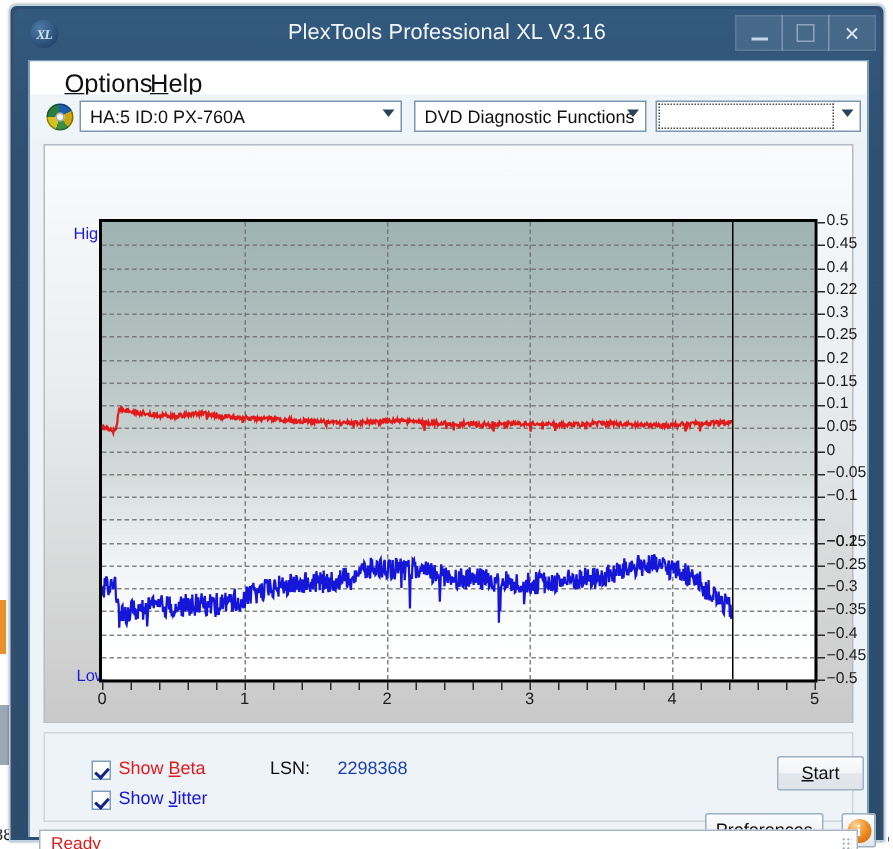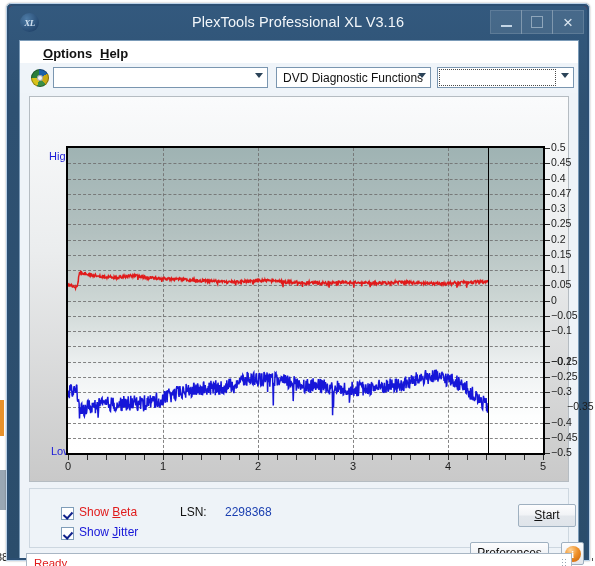--- a/index.html
+++ b/index.html
@@ -78,21 +78,21 @@
   #client{
     position:absolute;left:10px;top:34px;width:560px;height:518px;
     background:#eef3f8;
     border:1px solid #7b9bb8;border-bottom:none;
     box-sizing:border-box;
   }
 
   
   #menubar{position:absolute;left:0;top:0;width:558px;height:22px;background:#ffffff;}
   .menu-item{
-    position:absolute;top:4px;font-size:13px;color:#111;padding:1px 4px;font-weight:bold;
+    position:absolute;top:4px;font-size:17px;color:#111;padding:1px 4px;
   }
   .menu-item u{text-decoration:underline;}
   #menu-options{left:19px;}
   #menu-help{left:76px;}
 
   
   #toolbar{position:absolute;left:0;top:22px;width:558px;height:30px;background:#eff4f9;}
   #disc-icon{
     position:absolute;left:11px;top:6px;width:18px;height:18px;border-radius:50%;
     background:conic-gradient(from 200deg,#d8c21a 0deg 70deg,#2a7d3a 70deg 150deg,#1b5fa8 150deg 220deg,#c9a913 220deg 300deg,#3c8f45 300deg 360deg);
@@ -240,20 +240,21 @@
 
       <div id="menubar">
         <div class="menu-item" id="menu-options"><u>O</u><span>ptions</span></div>
         <div class="menu-item" id="menu-help"><u>H</u><span>elp</span></div>
       </div>
 
       <div id="toolbar">
         <div id="disc-icon"></div>
 
         <div class="combo" id="combo-drive">
+          <span class="label">HA:5 ID:0  PX-760A</span>
           <span class="arrow"></span>
         </div>
 
         <div class="combo" id="combo-function">
           <span class="label">DVD Diagnostic Functions</span>
           <span class="arrow"></span>
         </div>
 
         <div class="combo" id="combo-test">
           <span class="focusring"></span>
@@ -300,21 +301,21 @@
 
         <div id="yaxis"></div>
         <div id="xaxis"></div>
       <div class="ytick" style="top: 51px;"></div>
           <div class="ylab" style="top: 44px;">0.5</div>
           <div class="ytick" style="top: 66.3px;"></div>
           <div class="ylab" style="top: 59.3px;">0.45</div>
           <div class="ytick" style="top: 81.5px;"></div>
           <div class="ylab" style="top: 74.5px;">0.4</div>
           <div class="ytick" style="top: 96.8px;"></div>
-          <div class="ylab" style="top: 89.8px;">0.47</div>
+          <div class="ylab" style="top: 89.8px;">0.22</div>
           <div class="ytick" style="top: 112px;"></div>
           <div class="ylab" style="top: 105px; text-align: right;">0.3</div>
           <div class="ytick" style="top: 127.3px;"></div>
           <div class="ylab" style="top: 120.3px;">0.25</div>
           <div class="ytick" style="top: 142.5px;"></div>
           <div class="ylab" style="top: 135.5px;">0.2</div>
           <div class="ytick" style="top: 157.8px;"></div>
           <div class="ylab" style="top: 150.8px;">0.15</div>
           <div class="ytick" style="top: 173px;"></div>
           <div class="ylab" style="top: 166px;">0.1</div>
@@ -328,21 +329,21 @@
           <div class="ylab" style="top: 227px;">−0.1</div>
           <div class="ytick" style="top: 249.3px;"></div>
           <div class="ylab" style="top: 242.3px; margin-top: 16px;">−0.15</div>
           <div class="ytick" style="top: 264.5px;"></div>
           <div class="ylab" style="top: 257.5px;">−0.2</div>
           <div class="ytick" style="top: 279.8px;"></div>
           <div class="ylab" style="top: 272.8px;">−0.25</div>
           <div class="ytick" style="top: 295px;"></div>
           <div class="ylab" style="top: 288px;">−0.3</div>
           <div class="ytick" style="top: 310.3px;"></div>
-          <div class="ylab" style="top: 303.3px; margin-left: 16px;">−0.35</div>
+          <div class="ylab" style="top: 303.3px;">−0.35</div>
           <div class="ytick" style="top: 325.5px;"></div>
           <div class="ylab" style="top: 318.5px;">−0.4</div>
           <div class="ytick" style="top: 340.8px;"></div>
           <div class="ylab" style="top: 333.8px;">−0.45</div>
           <div class="ytick" style="top: 356px;"></div>
           <div class="ylab" style="top: 349px;">−0.5</div>
           <div class="xlab" style="left: 26px;">0</div>
           <div class="xlab" style="left: 121px;">1</div>
           <div class="xlab" style="left: 216px;">2</div>
           <div class="xlab" style="left: 311px;">3</div>

